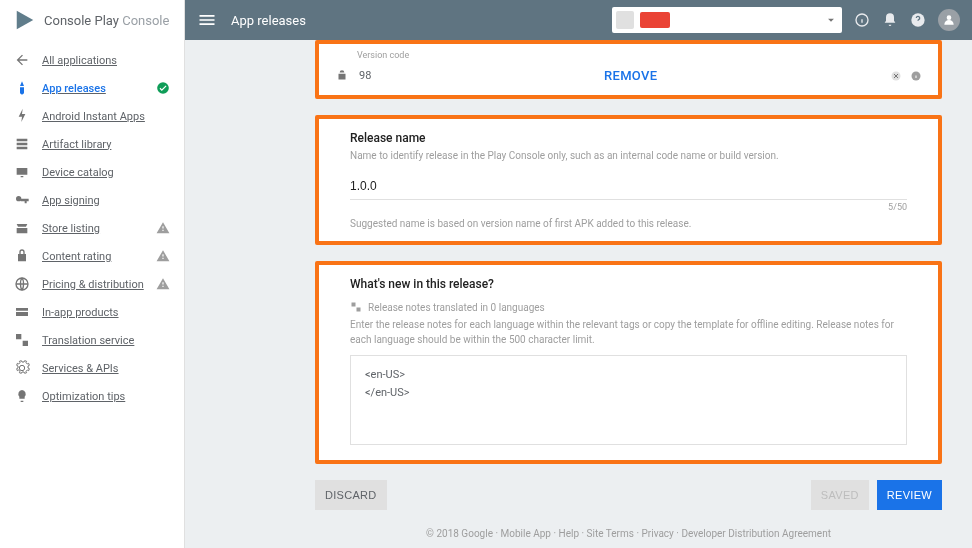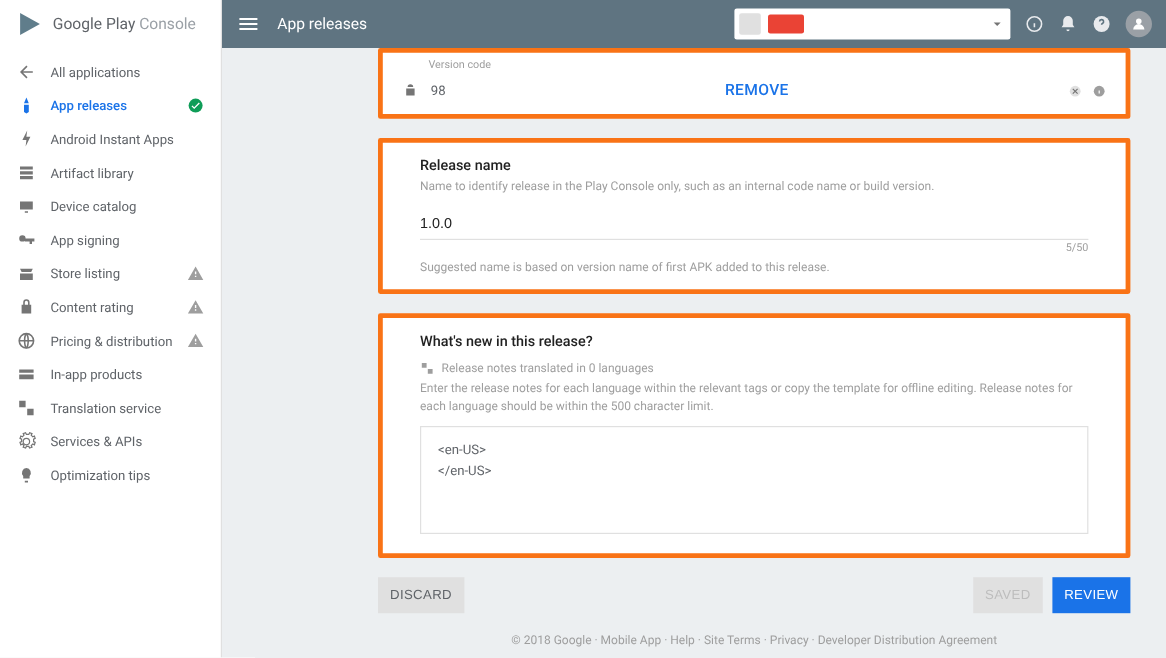--- a/index.html
+++ b/index.html
@@ -7,21 +7,21 @@
 
 .app { display: flex; height: 100%; }
 
 
 .sidebar { width: 185px; background: #fff; border-right: 1px solid #e0e0e0; flex-shrink: 0; }
 .brand { display: flex; align-items: center; padding: 12px 14px; height: 40px; }
 .brand-icon { width: 22px; height: 22px; margin-right: 8px; }
 .brand-text { font-size: 13px; color: #5f6368; }
 .brand-text .g1 { color: #5f6368; }
 .brand-text .g2 { color: #9aa0a6; }
-.nav { padding-top: 6px; }
+.nav { padding-top: 6px; text-decoration: underline; }
 .nav-item { display: flex; align-items: center; height: 28px; padding: 0 14px; cursor: pointer; font-size: 11px; color: #5f6368; position: relative; }
 .nav-item.active { color: #1a73e8; font-weight: 500; }
 .nav-item .nicon { width: 16px; height: 16px; margin-right: 12px; fill: #757575; flex-shrink: 0; display: flex; align-items: center; justify-content: center; }
 .nav-item.active .nicon { fill: #1a73e8; }
 .nav-item .warn { margin-left: auto; width: 14px; height: 14px; fill: #9e9e9e; }
 .nav-item .check { margin-left: auto; width: 14px; height: 14px; }
 
 
 .main { flex: 1; display: flex; flex-direction: column; background: #eceff1; }
 
@@ -83,21 +83,21 @@
 <body>
 
 <div class="app">
 
   <div class="sidebar">
     <div class="brand">
       <svg class="brand-icon" viewBox="0 0 24 24">
           <polygon points="3,2 21,12 3,22" fill="#607d8b"></polygon>
         </svg>
       <div class="brand-text">
-        <span class="g1">Google Play</span>
+        <span class="g1">Console Play</span>
         <span class="g2">Console</span>
       </div>
     </div>
     <div class="nav">
       <div class="nav-item">
         <span class="nicon">
             <svg viewBox="0 0 24 24">
               <path d="M20 11H7.83l5.59-5.59L12 4l-8 8 8 8 1.41-1.41L7.83 13H20z"></path>
             </svg>
           </span>

